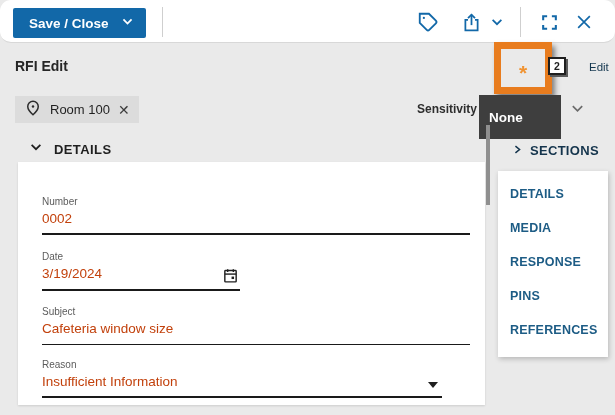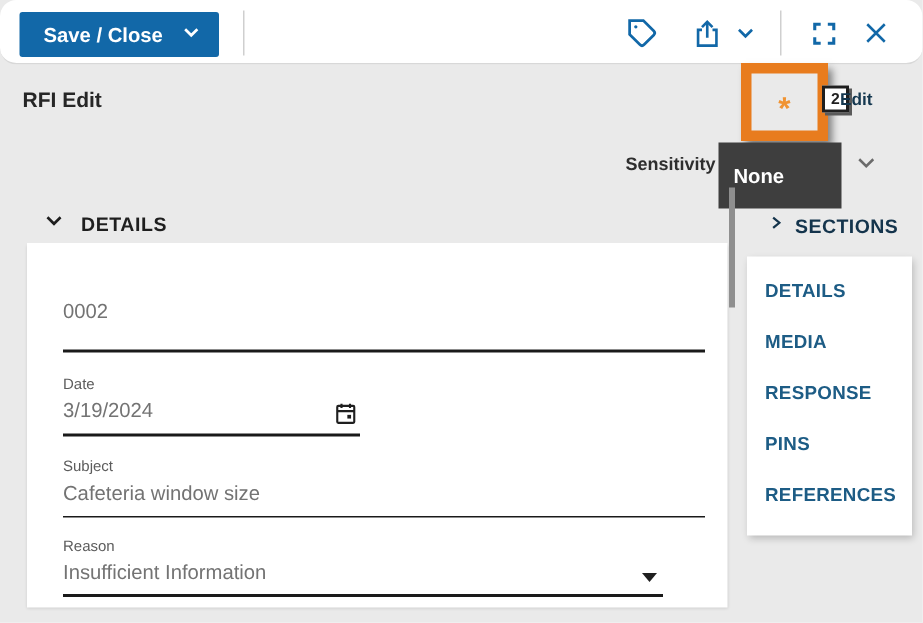--- a/index.html
+++ b/index.html
@@ -13,41 +13,41 @@
   .tb-divider{position:absolute;top:7px;width:1px;height:30px;background:#cfcfcf;}
   .tb-icon{position:absolute;top:9px;width:26px;height:26px;display:flex;align-items:center;justify-content:center;cursor:pointer;background:none;border:none;padding:0;}
 
   
   .page-title{position:absolute;left:15px;top:58px;font-size:14px;font-weight:bold;color:#262626;}
   .annotation-box{position:absolute;left:494px;top:42px;width:44px;height:38px;border:7px solid #e87c1e;
     box-shadow:3px 4px 5px rgba(40,40,40,0.55);display:flex;align-items:center;justify-content:center;}
   .asterisk{color:#f09332;font-size:21px;font-weight:bold;line-height:10px;margin-top:9px;}
   .shortcut-badge{position:absolute;left:548px;top:57px;width:14px;height:14px;background:#fff;border:2px solid #1f1f1f;
     box-shadow:2px 2px 0 #5a5a5a;font-size:10.5px;font-weight:bold;color:#1f1f1f;display:flex;align-items:center;justify-content:center;}
-  .edit-label{position:absolute;left:560px;top:61px;font-size:11.5px;font-weight:bold;color:#14374f;cursor:pointer;}
+  .edit-label{position:absolute;left:589px;top:61px;font-size:11.5px;font-weight:normal;color:#14374f;cursor:pointer;}
 
   
   .chip{position:absolute;left:15px;top:96px;height:27px;background:#dcdcdc;display:flex;align-items:center;
     gap:8px;padding:0 9px;cursor:default;}
   .chip-label{font-size:13px;color:#1f1f1f;}
   .chip-close{font-size:14px;color:#3c3c3c;cursor:pointer;line-height:1;}
   .sens-label{position:absolute;left:417px;top:102px;font-size:12px;font-weight:bold;color:#2e2e2e;}
   .sens-value{position:absolute;left:479px;top:95px;width:82px;height:44px;background:#3e3e3e;color:#fff;
     font-size:13.5px;font-weight:bold;display:flex;align-items:center;padding-left:10px;box-sizing:border-box;cursor:pointer;}
   .sens-chevron{position:absolute;left:570px;top:101px;cursor:pointer;}
 
   
   .details-header{position:absolute;left:29px;top:140px;display:flex;align-items:center;gap:11px;cursor:pointer;}
   .details-title{font-size:13px;font-weight:bold;color:#1f1f1f;letter-spacing:0.4px;}
 
   
   .form-panel{position:absolute;left:18px;top:162px;width:467px;height:243px;background:#ffffff;box-shadow:0 1px 2px rgba(0,0,0,0.12);}
   .field{position:absolute;left:42px;}
   .field-label{font-size:10px;color:#5c5c5c;display:block;}
-  .field-value{font-size:13.5px;color:#737373;margin-top:4px;white-space:nowrap;}
+  .field-value{font-size:13.5px;color:#c2410c;margin-top:4px;white-space:nowrap;}
   .f-number{top:196px;width:428px;}
   .f-date{top:251px;width:198px;}
   .f-subject{top:306px;width:428px;}
   .f-reason{top:359px;width:400px;}
   .u-number{position:absolute;left:42px;top:233px;width:428px;border-bottom:2px solid #1a1a1a;}
   .u-date{position:absolute;left:42px;top:289px;width:198px;border-bottom:2px solid #1a1a1a;}
   .u-subject{position:absolute;left:42px;top:344px;width:428px;border-bottom:1.5px solid #1a1a1a;}
   .u-reason{position:absolute;left:42px;top:396px;width:400px;border-bottom:2px solid #1a1a1a;}
   .calendar-btn{position:absolute;left:222px;top:267px;background:none;border:none;padding:0;cursor:pointer;}
   .reason-caret{position:absolute;left:428px;top:382px;width:0;height:0;border-left:5px solid transparent;
@@ -114,20 +114,30 @@
   </div>
 
   <div class="page-title">RFI Edit</div>
 
   <div class="annotation-box">
     <span class="asterisk">*</span>
   </div>
   <div class="shortcut-badge">2</div>
   <div class="edit-label">Edit</div>
 
+  <div class="chip">
+    <span>
+      <svg viewBox="0 0 24 24" width="18" height="18" fill="none" stroke="#2b2b2b" stroke-width="2">
+        <path d="M12 21s-7-6.1-7-11a7 7 0 0 1 14 0c0 4.9-7 11-7 11z"></path>
+        <circle cx="12" cy="10" r="1.6" fill="#2b2b2b" stroke="none"></circle>
+      </svg>
+    </span>
+    <span class="chip-label">Room 100</span>
+    <span class="chip-close">✕</span>
+  </div>
 
   <div class="sens-label">Sensitivity</div>
   <div class="sens-value">
     <span>None</span>
   </div>
   <span class="sens-chevron">
     <svg viewBox="0 0 16 16" width="15" height="15" fill="none" stroke="#6b6b6b" stroke-width="1.8">
         <path d="m3 5.5 5 5 5-5"></path>
       </svg>
   </span>
@@ -137,20 +147,21 @@
       <svg viewBox="0 0 16 16" width="14" height="14" fill="none" stroke="#1f1f1f" stroke-width="2">
           <path d="m3 5.5 5 5 5-5"></path>
         </svg>
     </span>
     <span class="details-title">DETAILS</span>
   </div>
 
   <div class="form-panel"></div>
 
   <div class="field f-number">
+    <span class="field-label">Number</span>
     <div class="field-value">0002</div>
   </div>
   <div class="u-number"></div>
 
   <div class="field f-date">
     <span class="field-label">Date</span>
     <div class="field-value">3/19/2024</div>
   </div>
   <button class="calendar-btn">
     <svg viewBox="0 0 24 24" width="17" height="17" fill="none" stroke="#1f1f1f" stroke-width="2">

